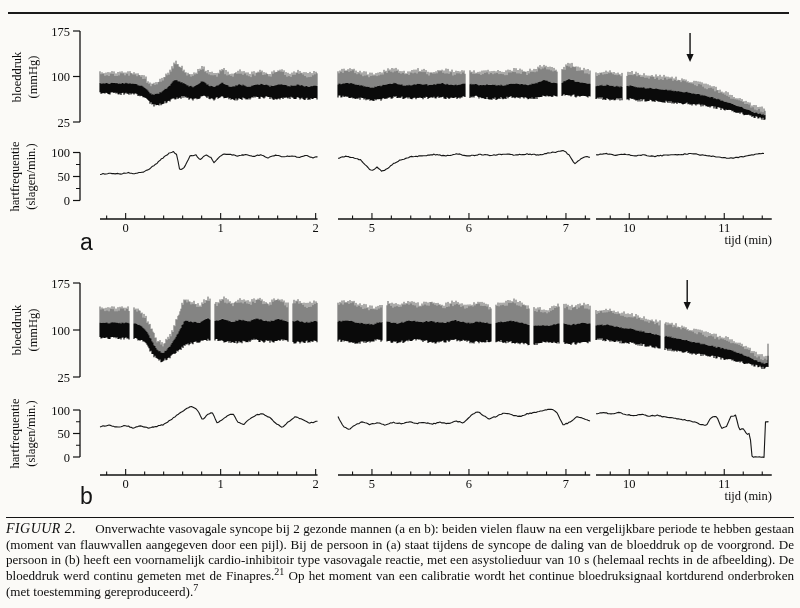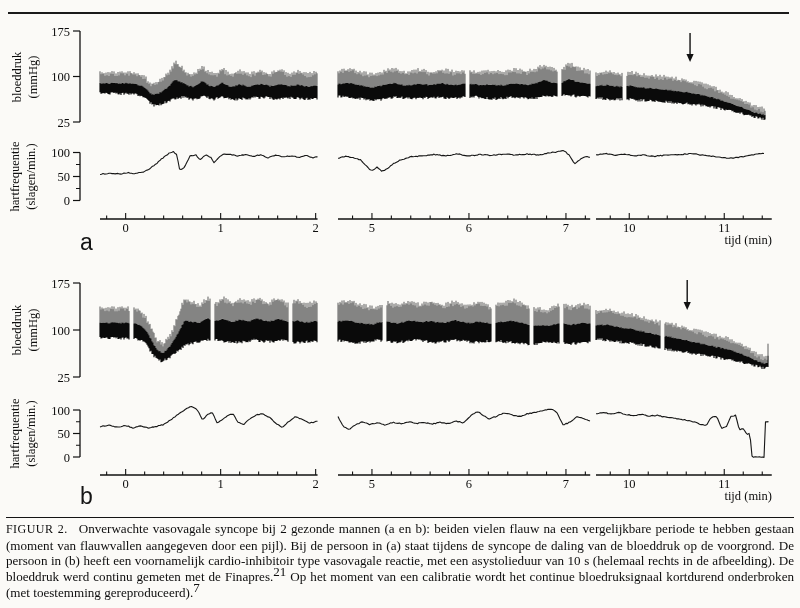--- a/index.html
+++ b/index.html
@@ -11,22 +11,22 @@
   #figure-svg{display:block;}
   svg text{font-family:"Liberation Serif", serif;fill:#0d0d0d;}
   svg text.panel-letter{font-family:"Liberation Sans", sans-serif;font-size:23px;fill:#141414;}
   svg text.tick-label{font-size:12.5px;}
   svg text.axis-title{font-size:12.5px;}
   svg text.tijd-label{font-size:12.5px;}
   .caption{
     margin:0 6px;border-top:1.6px solid #141414;padding-top:3px;
     font-size:13.1px;line-height:15.7px;text-align:justify;
   }
-  .figlabel{font-size:12px;letter-spacing:.45px;margin-right:11px;}
-  .caption sup{font-size:13px;line-height:0;}
+  .figlabel{font-size:14px;letter-spacing:.45px;margin-right:19px;font-style:italic;}
+  .caption sup{font-size:10px;line-height:0;}
 </style>
 </head>
 <body>
 
 <div>
   <svg id="figure-svg" width="800" height="517" viewBox="0 0 800 517" xmlns="http://www.w3.org/2000/svg">
       <line x1="8" y1="13" x2="789" y2="13" stroke="#1a1a1a" stroke-width="1.8"></line>
       <g>
         <g>
           <line x1="80" y1="31" x2="80" y2="122" stroke="#111" stroke-width="1.3"></line>

